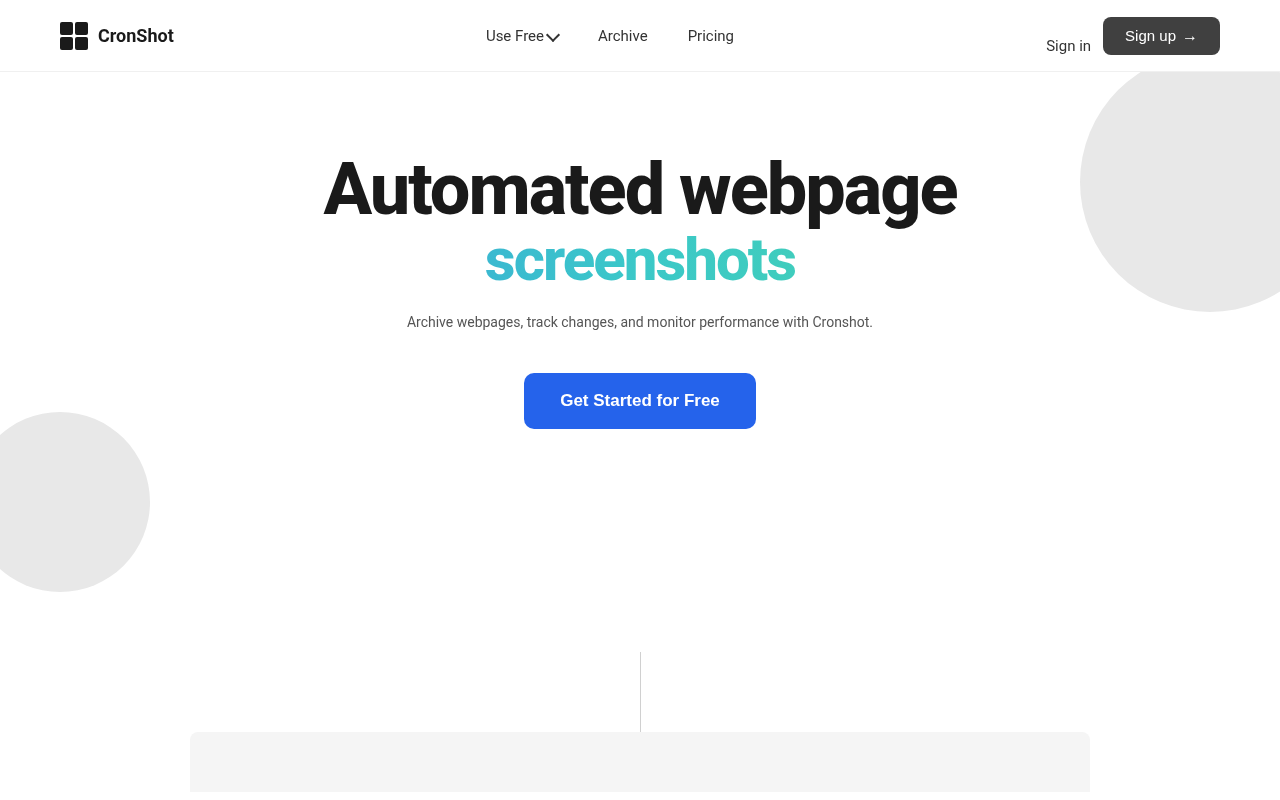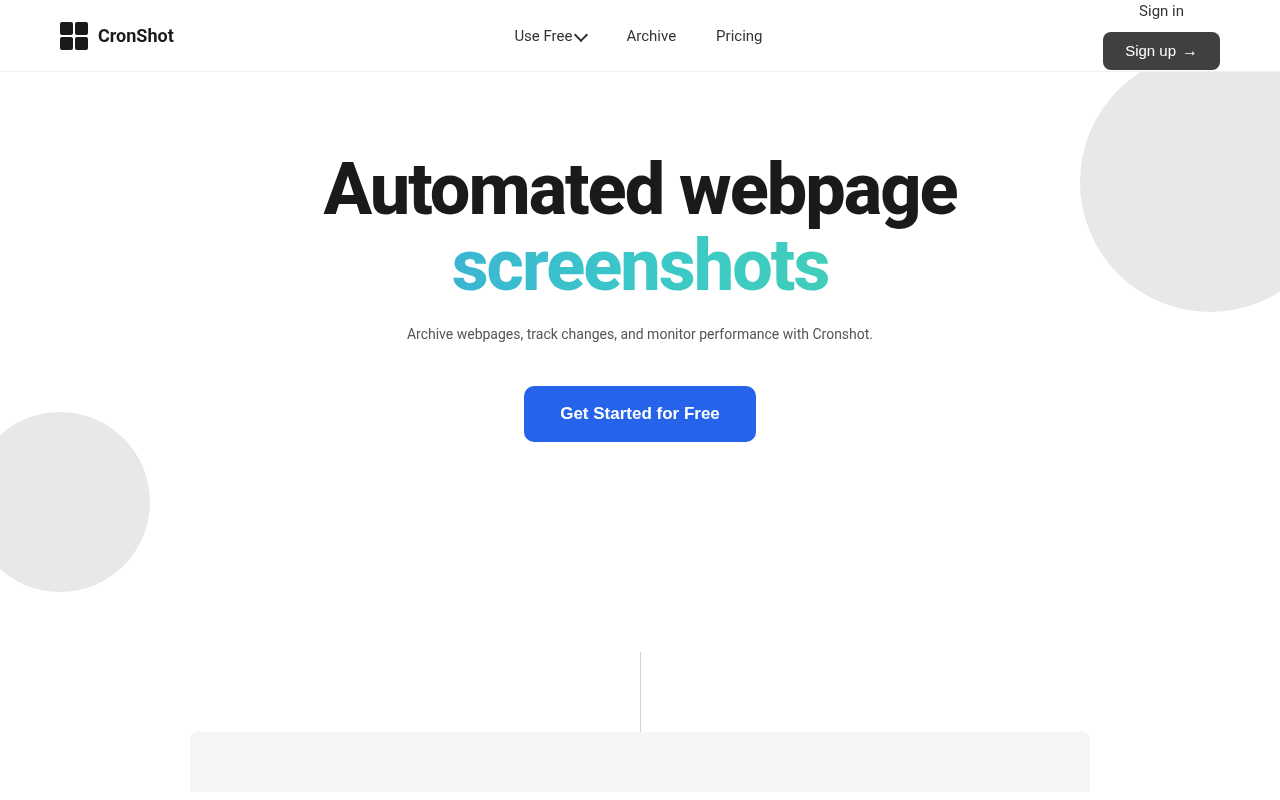--- a/index.html
+++ b/index.html
@@ -58,23 +58,22 @@
       color: #333;
       text-decoration: none;
       cursor: pointer;
       display: flex;
       align-items: center;
       gap: 4px;
     }
 
     .nav-right {
       display: flex;
-      align-items: center;
+      align-items: flex-end;
       gap: 12px;
-      flex-direction: column;
     }
 
     .sign-in-link {
       font-size: 15px;
       color: #333;
       text-decoration: none;
       cursor: pointer;
     }
 
     .sign-up-btn {
@@ -130,21 +129,21 @@
 
     .hero-title-main {
       font-size: 72px;
       font-weight: 800;
       color: #1a1a1a;
       line-height: 1.05;
       letter-spacing: -2px;
     }
 
     .hero-title-gradient {
-      font-size: 72px;
+      font-size: 60px;
       font-weight: 800;
       background: linear-gradient(90deg, #3b8fe8 0%, #3bc8c8 50%, #4dd9a0 100%);
       -webkit-background-clip: text;
       -webkit-text-fill-color: transparent;
       background-clip: text;
       line-height: 1.05;
       letter-spacing: -2px;
       display: block;
       margin-bottom: 20px;
     }

